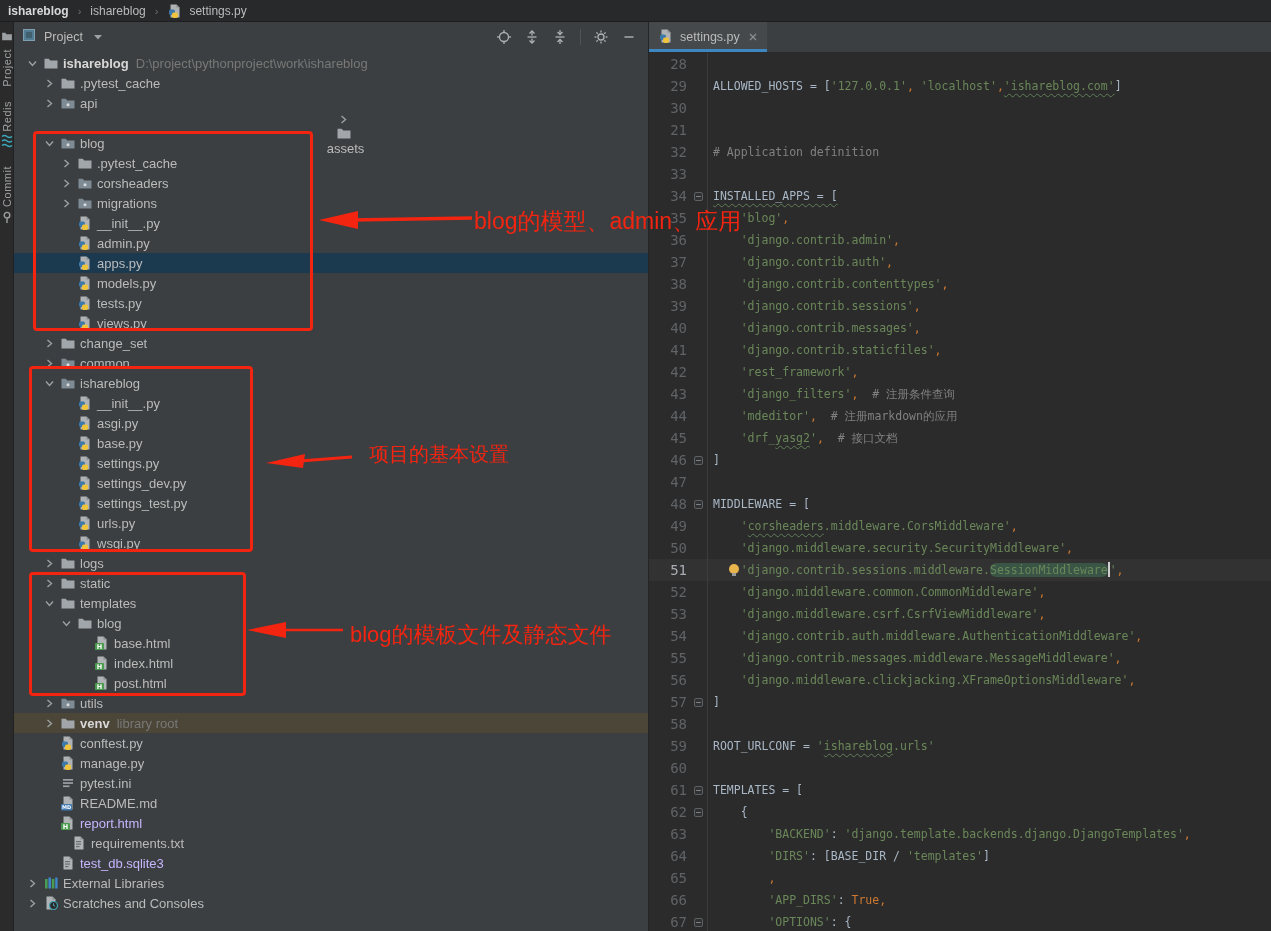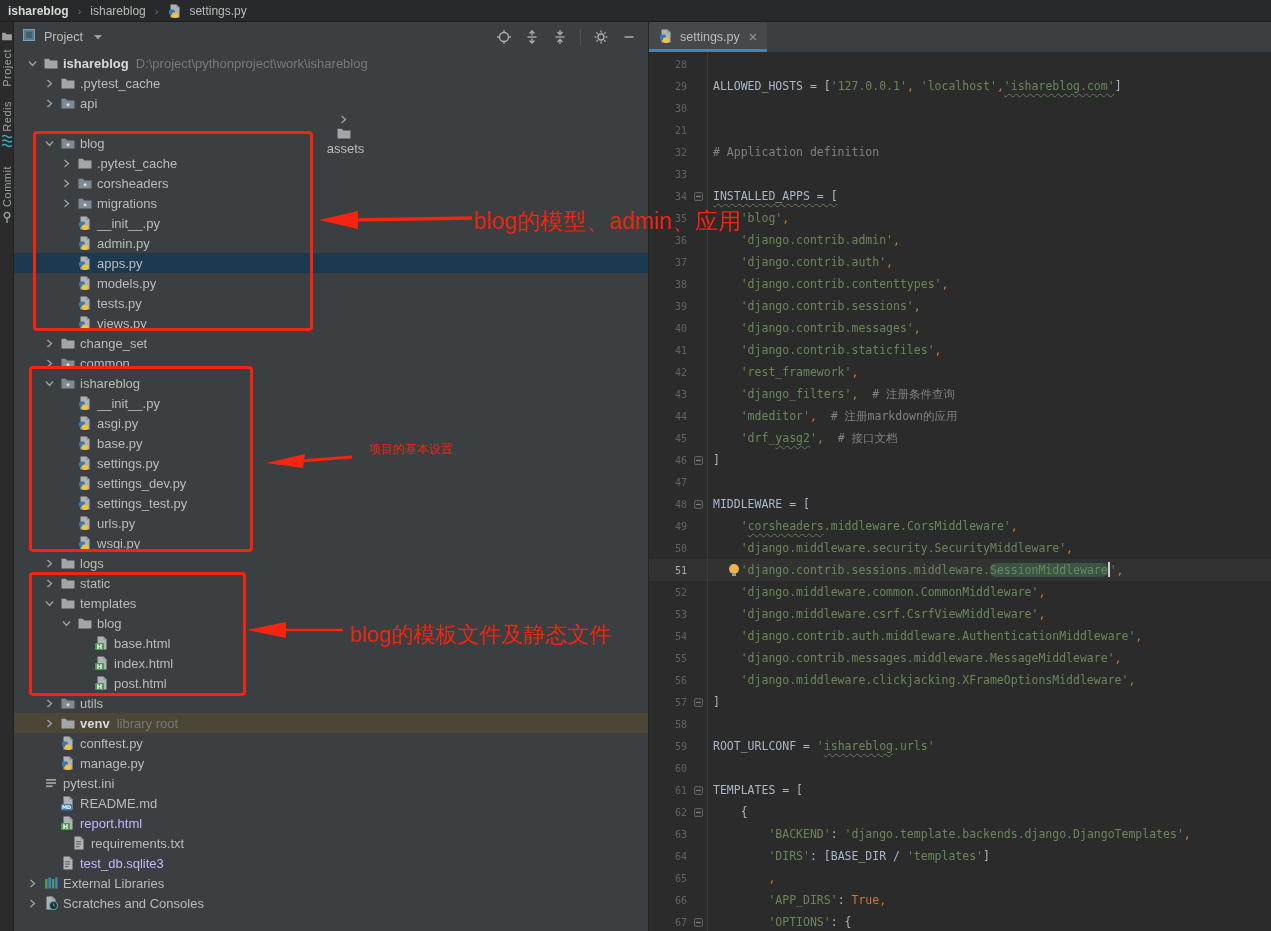--- a/index.html
+++ b/index.html
@@ -46,21 +46,21 @@
 
   
   .editor { flex:1; display:flex; flex-direction:column; background:#2B2B2B; }
   .tabbar { height:30px; background:#3C3F41; display:flex; align-items:stretch; flex:none; }
   .tab { display:flex; align-items:center; gap:6px; padding:0 9px; background:#45494C;
          box-shadow:inset 0 -3px 0 #3E86C0; font-size:12.5px; color:#BBBBBB; }
   .code { flex:1; font-family:"DejaVu Sans Mono","Liberation Mono",monospace; font-size:11.5px;
           padding-top:1px; overflow:hidden; }
   .cline { height:22px; display:flex; align-items:center; position:relative; }
   .cline.cur { background:#323232; }
-  .lnum { width:38px; text-align:right; color:#606366; flex:none; font-size:10px; }
+  .lnum { width:38px; text-align:right; color:#606366; flex:none; font-size:14px; }
   .cline.cur .lnum { color:#A8ADB2; }
   .foldcol { width:21px; height:22px; flex:none; display:flex; align-items:center; justify-content:flex-end;
              padding-right:4px; border-right:1px solid #3A3D3F; }
   .foldbox { width:9px; height:9px; border:1px solid #5E6163; border-radius:2px; color:#9DA0A2;
              font-size:9px; line-height:6px; text-align:center; background:#2F3132; }
   .ctext { white-space:pre; padding-left:5px; }
   .ts { color:#6A8759; } .tv { color:#A9B7C6; } .tc { color:#808080; } .to { color:#CC7832; }
   .wavy { text-decoration:underline; text-decoration-style:wavy; text-decoration-color:#5F7E58;
           text-decoration-thickness:1px; text-underline-offset:3px; }
   .hl { background:#3A5446; border-radius:6px; }
@@ -638,21 +638,21 @@
           <span class="ticon">
             <svg width="16" height="16" viewBox="0 0 16 16">
               <path d="M3.5 1.5h6l3 3v10h-9z" fill="#AFB3B5"></path>
               <path d="M9.5 1.5l3 3h-3z" fill="#888C8E"></path>
               <rect x="2" y="6.5" width="6" height="5.5" rx="1.8" fill="#3C78A9"></rect>
               <rect x="5" y="9.5" width="6" height="5.5" rx="1.8" fill="#F0C33C"></rect>
             </svg>
           </span>
           <span class="tlabel">manage.py</span>
         </div>
-        <div class="trow" style="padding-left: 12px; align-items: center;">
+        <div class="trow" style="padding-left: 29px; align-items: center;">
           <span class="chev"></span>
           <span class="ticon">
             <svg width="16" height="16" viewBox="0 0 16 16">
               <rect x="3" y="4" width="10" height="1.7" fill="#9AA0A3"></rect>
               <rect x="3" y="7.2" width="10" height="1.7" fill="#9AA0A3"></rect>
               <rect x="3" y="10.4" width="6.5" height="1.7" fill="#9AA0A3"></rect>
             </svg>
           </span>
           <span class="tlabel">pytest.ini</span>
         </div>
@@ -986,15 +986,15 @@
       <polygon points="319,220 358,211 358,229" fill="#F32410"></polygon>
       <line x1="352" y1="457" x2="300" y2="461" stroke="#F32410" stroke-width="3"></line>
       <polygon points="266,463 305,454 303,468" fill="#F32410"></polygon>
       <line x1="343" y1="630" x2="281" y2="630" stroke="#F32410" stroke-width="2.5"></line>
       <polygon points="247,630 286,622 286,638" fill="#F32410"></polygon>
     </svg>
 <div class="ann-box" style="left: 33px; top: 131px; width: 280px; height: 200px; border-color: rgb(243, 36, 16);"></div>
     <div class="ann-box" style="left: 29px; top: 366px; width: 224px; height: 186px; border-color: rgb(243, 36, 16);"></div>
     <div class="ann-box" style="left: 29px; top: 572px; width: 217px; height: 124px; border-color: rgb(243, 36, 16);"></div>
     <div class="ann-label" style="left: 474px; top: 206px; font-size: 23px; color: rgb(243, 36, 16);">blog的模型、admin、应用</div>
-    <div class="ann-label" style="left: 369px; top: 441px; font-size: 12px; color: rgb(243, 36, 16);">项目的基本设置</div>
+    <div class="ann-label" style="left: 369px; top: 441px; font-size: 20px; color: rgb(243, 36, 16);">项目的基本设置</div>
     <div class="ann-label" style="left: 350px; top: 620px; font-size: 22px; color: rgb(243, 36, 16);">blog的模板文件及静态文件</div>
   </div>
 
 </body></html>

